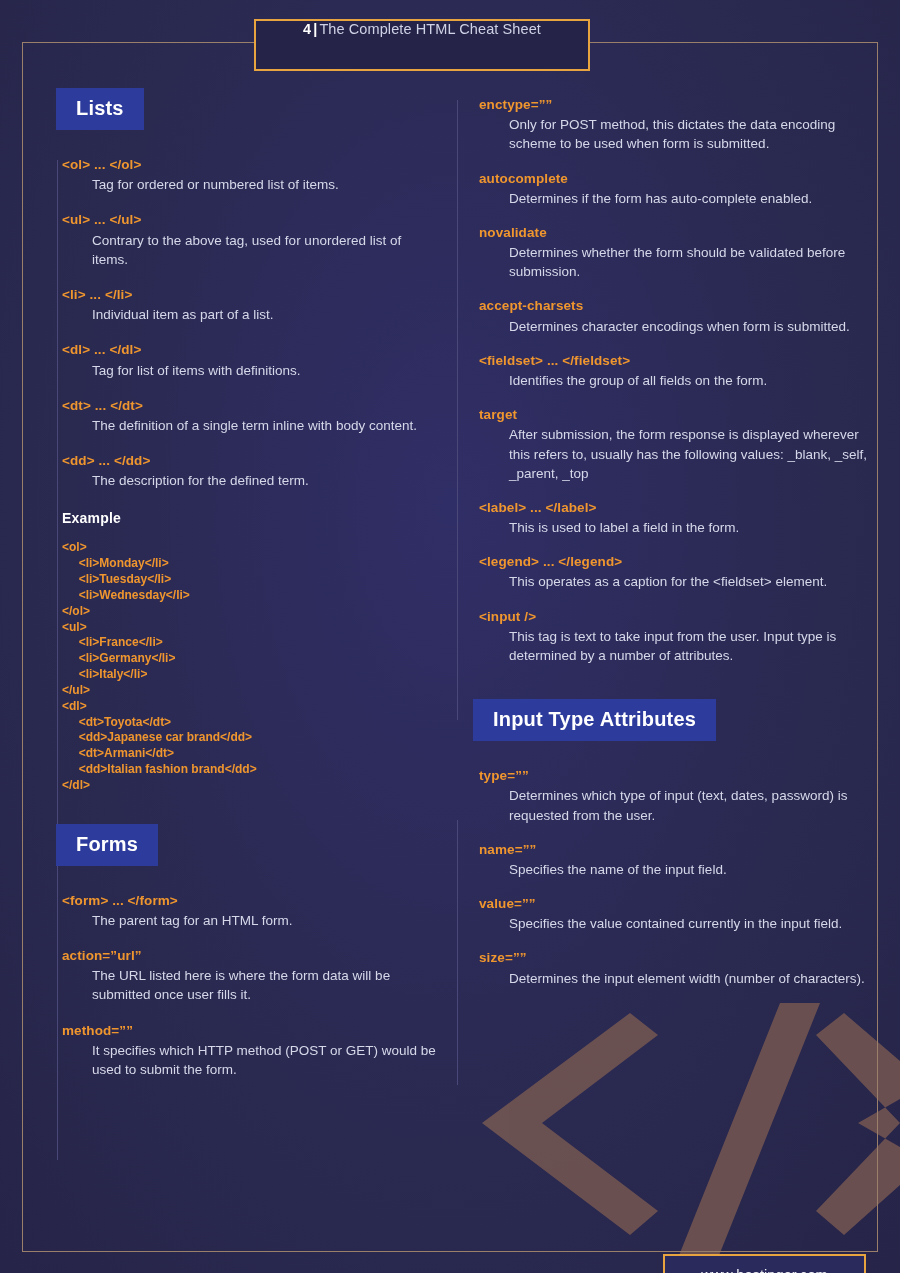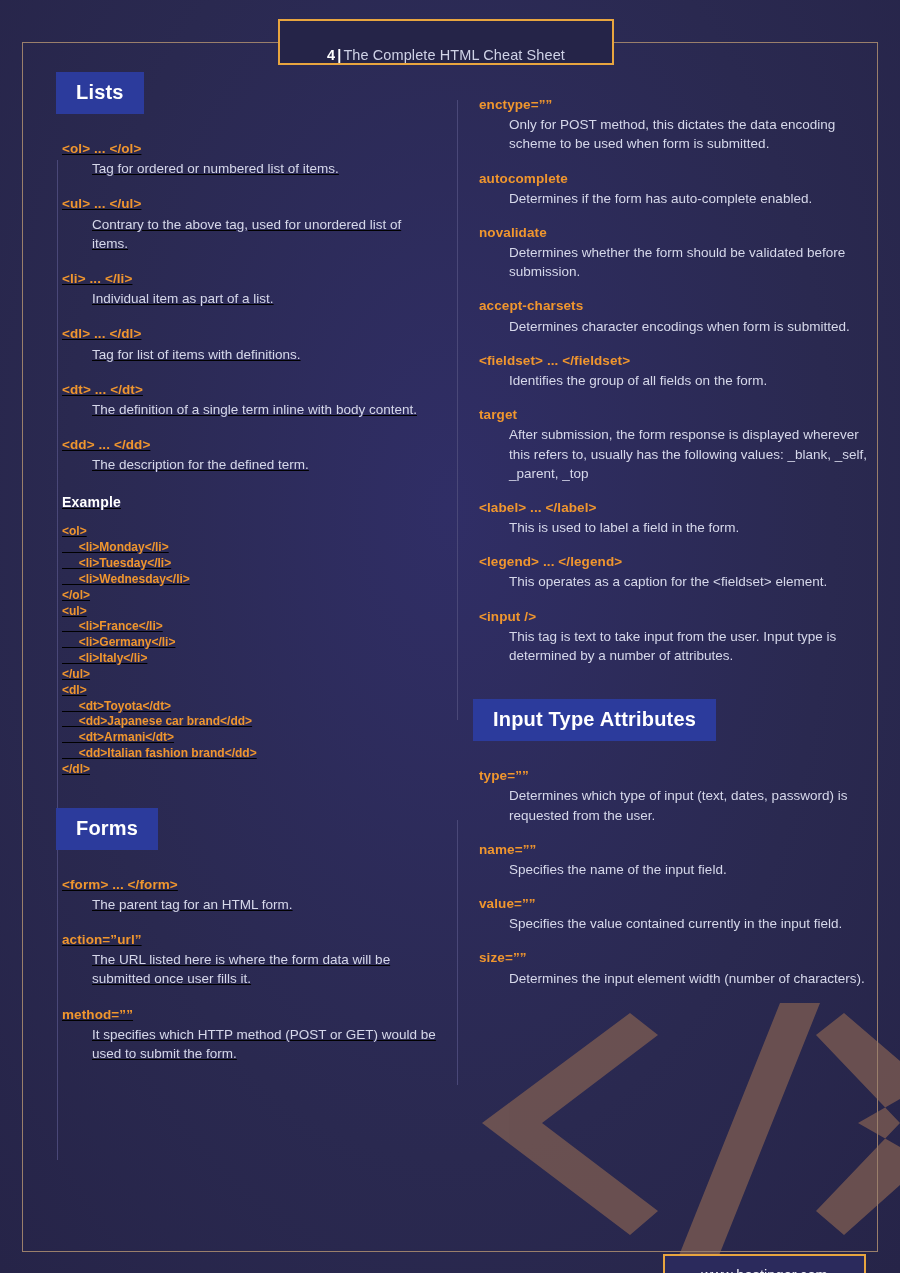--- a/index.html
+++ b/index.html
@@ -40,28 +40,28 @@
     top: 42px;
     width: 856px;
     height: 1210px;
     border: 1.5px solid #9a7f6b;
     z-index: 1;
   }
 
   
   .title-box {
     position: absolute;
-    left: 278px;
+    left: 254px;
     top: 19px;
     width: 336px;
-    height: 46px;
+    height: 52px;
     background: #252448;
     border: 2px solid #e8a53f;
     display: flex;
-    align-items: flex-end;
+    align-items: flex-start;
     justify-content: center;
     z-index: 3;
   }
   .title-text {
     font-size: 14.5px;
     color: #cfd2e6;
     letter-spacing: .1px;
     white-space: nowrap;
   }
   .title-text .num {
@@ -72,21 +72,21 @@
     color: #ffffff;
     font-weight: bold;
     margin: 0 2px;
   }
 
   
   .col {
     position: absolute;
     z-index: 2;
   }
-  .col-left  { left: 40px;  top: 72px;  width: 400px; text-decoration: underline; }
+  .col-left  { left: 40px;  top: 88px;  width: 400px; }
   .col-right { left: 457px; top: 96px;  width: 425px; }
 
   .col-rule {
     position: absolute;
     width: 1px;
     background: #4a4878;
     z-index: 2;
   }
   .rule-left  { left: 57px;  top: 160px; height: 1000px; }
   .rule-right { left: 457px; top: 100px; height: 620px; }

